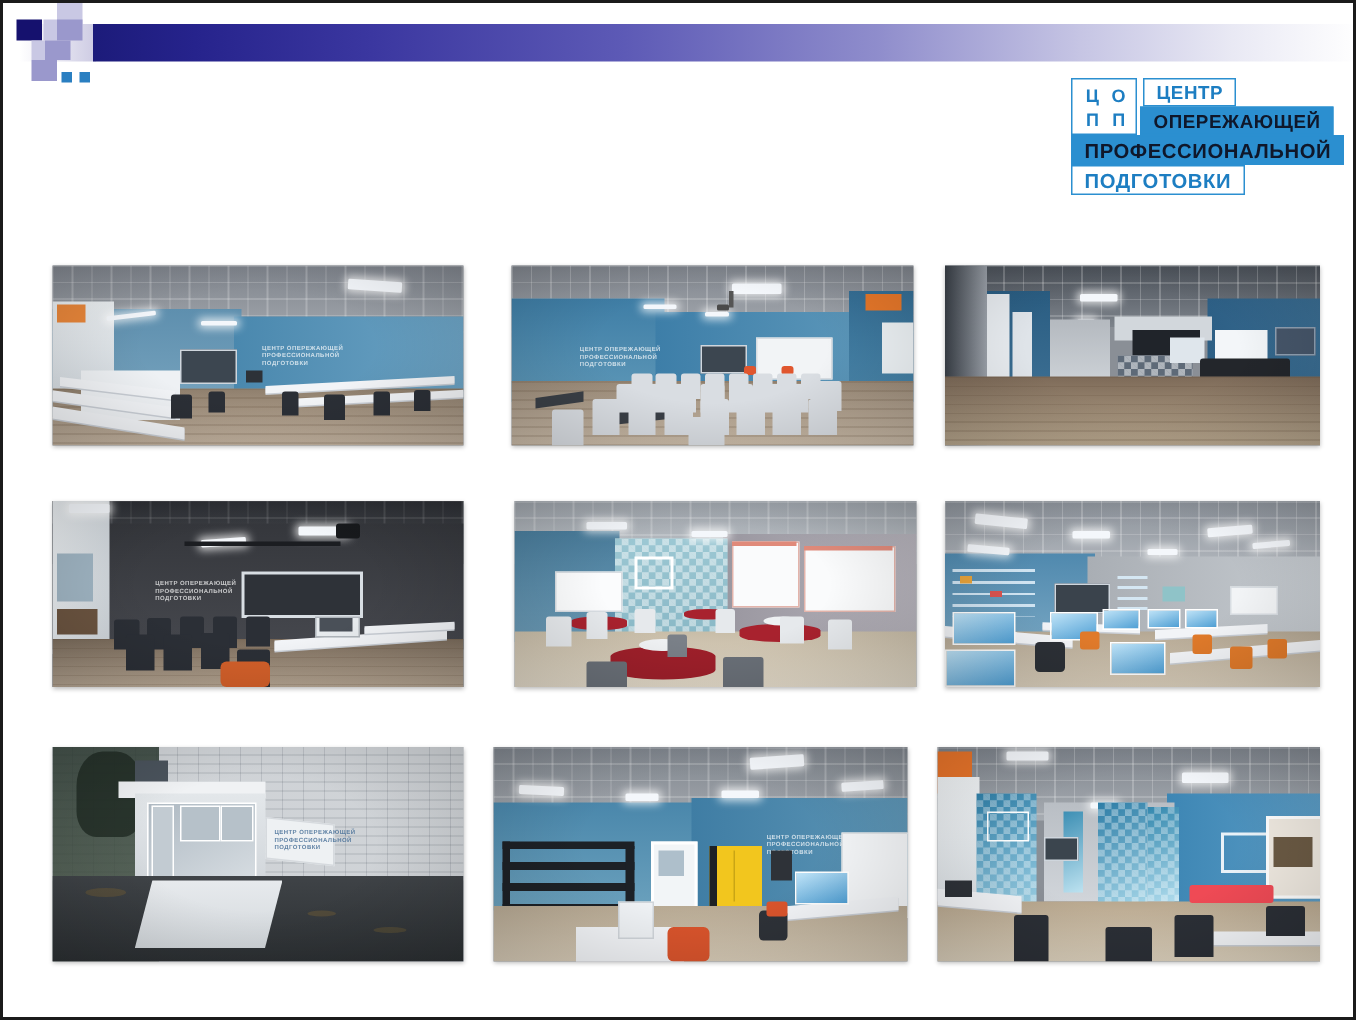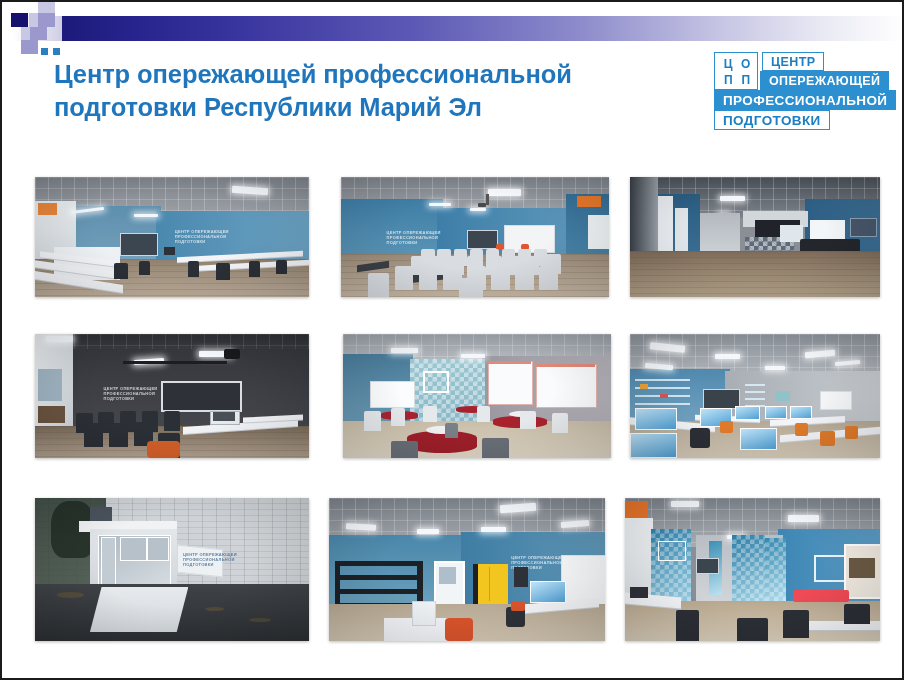--- a/index.html
+++ b/index.html
@@ -47,21 +47,21 @@
     display:flex;align-items:center;justify-content:center;
     font-size:12px;font-weight:bold;color:#1d7ec2;line-height:1;
     font-family:"Liberation Sans",sans-serif;
   }
   .lg-t{
     position:absolute;display:flex;align-items:center;
     font-weight:bold;letter-spacing:0.4px;white-space:nowrap;
     box-sizing:border-box;border:1.6px solid #2b8fd0;padding:0 8px;
   }
   .lg-white{background:#ffffff;color:#1d7ec2;}
-  .lg-blue{background:#2b8fd0;color:#ffffff;border-color:#2b8fd0;}
+  .lg-blue{background:#2b8fd0;color:#0f172a;border-color:#2b8fd0;}
   .lg-1{left:50px;top:4px;height:19px;font-size:12.5px;}
   .lg-2{left:48px;top:23px;height:19px;font-size:12.5px;}
   .lg-3{left:2px;top:42px;height:20px;font-size:13.5px;}
   .lg-4{left:2px;top:62px;height:20px;font-size:13.5px;}
 
   
   #grid{position:absolute;left:0;top:168px;width:904px;}
   .ph{
     position:absolute;overflow:hidden;background:#8a8f96;
     box-shadow:0 1px 3px rgba(0,0,0,.28);
@@ -114,24 +114,20 @@
     <div class="sq sq-lav3" style="left:36px;top:11px;width:17px;height:14px;"></div>
     <div class="sq sq-navy" style="left:9px;top:11px;width:17px;height:14px;"></div>
     <div class="sq sq-lav2" style="left:19px;top:25px;width:17px;height:13px;"></div>
     <div class="sq sq-lav3" style="left:28px;top:25px;width:17px;height:13px;"></div>
     <div class="sq sq-lav3" style="left:19px;top:38px;width:17px;height:14px;"></div>
 
     <div class="dot" style="left:39px;top:46px;"></div>
     <div class="dot" style="left:51px;top:46px;"></div>
   </div>
 
-  <div id="title">
-    <div>Центр опережающей профессиональной</div>
-    <div>подготовки Республики Марий Эл</div>
-  </div>
 
   <div id="logo">
     <div class="lg-box lg-mono">
       <div class="lg-mono-grid">
         <span>Ц</span>
         <span>О</span>
         <span>П</span>
         <span>П</span>
       </div>
     </div>

